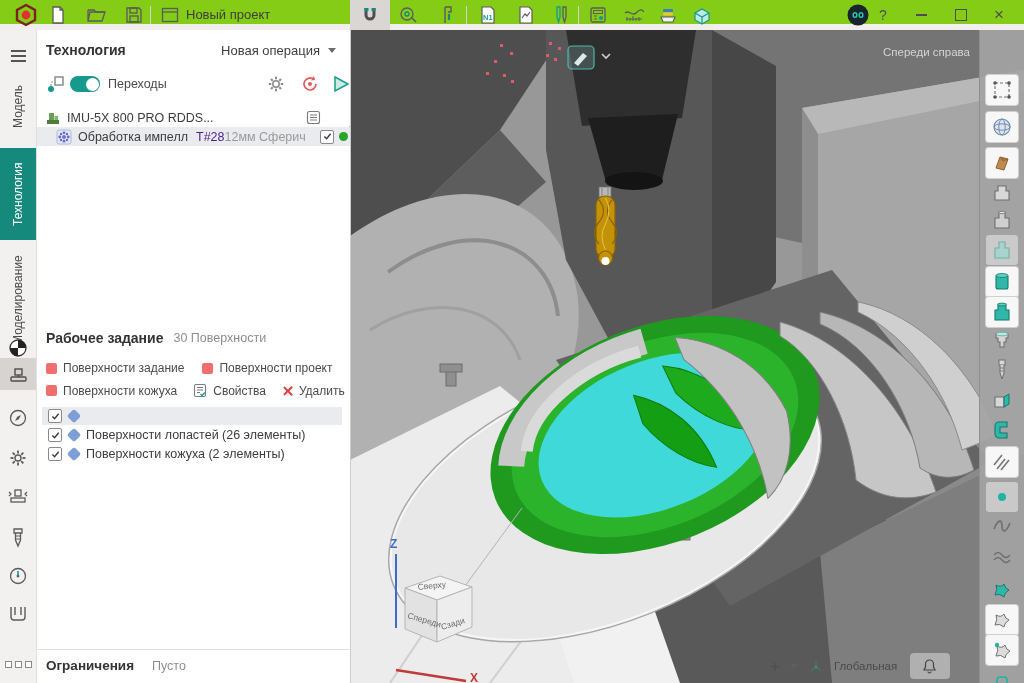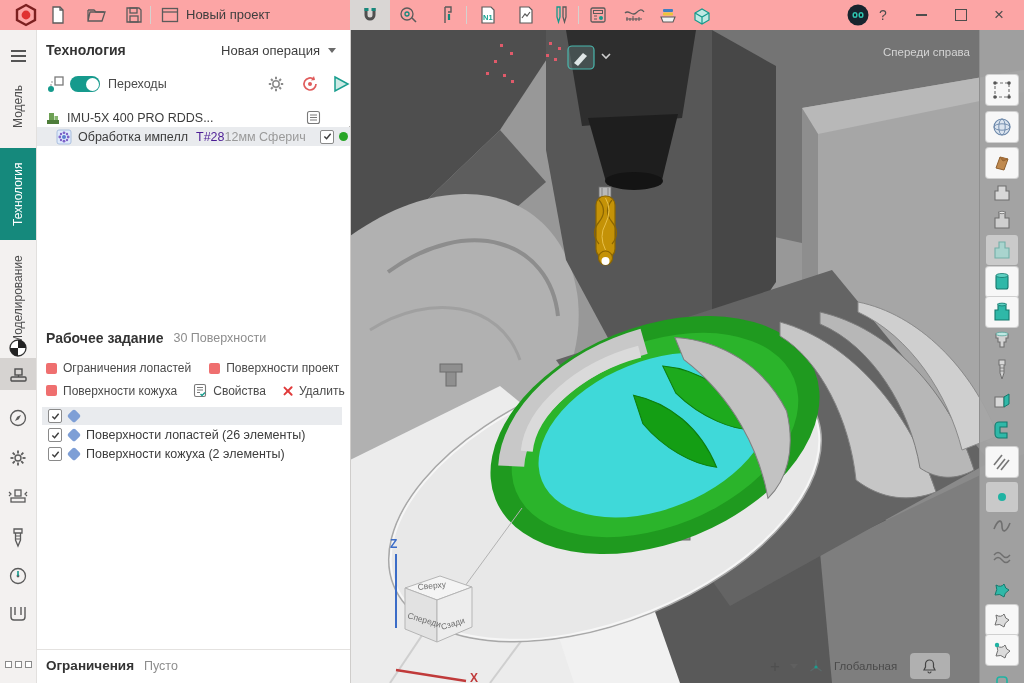--- a/index.html
+++ b/index.html
@@ -1,19 +1,19 @@
 <!DOCTYPE html>
 <html><head>
 <meta charset="utf-8">
 <style>
   html,body{margin:0;padding:0;}
   body{font-family:"Liberation Sans",sans-serif;background:#222;}
   .win{position:relative;width:1024px;height:683px;background:#f1efee;overflow:hidden;font-family:"Liberation Sans",sans-serif;}
   
-  .topbar{position:absolute;left:0;top:0;width:1024px;height:30px;background:#fca5a5;z-index:30;}
+  .topbar{position:absolute;left:0;top:0;width:1024px;height:24px;background:#84cc16;z-index:30;}
   .tb-item{position:absolute;top:3px;width:24px;height:24px;display:flex;align-items:center;justify-content:center;}
   .tb-sep{position:absolute;top:6px;width:1px;height:18px;background:#d4d2d0;}
   .tb-title{position:absolute;left:186px;top:7px;font-size:13px;color:#3e3e3e;}
   .tb-pressed{position:absolute;left:350px;top:0;width:40px;height:30px;background:#d9d6d4;}
   .winctl{position:absolute;top:0;width:34px;height:30px;display:flex;align-items:center;justify-content:center;font-size:14px;color:#4d4d4d;}
   .minbar{width:11px;height:1.5px;background:#4d4d4d;}
   .maxbox{width:10px;height:10px;border:1.3px solid #4d4d4d;}
   
   .rail{position:absolute;left:0;top:30px;width:36px;height:653px;background:#f3f1f0;border-right:1px solid #e2e0de;z-index:25;}
   .vtab{position:absolute;left:0;width:36px;writing-mode:vertical-rl;transform:rotate(180deg);display:flex;align-items:center;justify-content:center;font-size:12px;color:#4c4c4c;}
@@ -327,21 +327,21 @@
     </div>
 
     <div class="treerow" style="top:78px">
       <span style="margin-left:9px;display:flex">
         <svg width="16" height="16" viewBox="0 0 16 16">
             <rect x="2" y="10" width="12" height="4" fill="#4e7d3a"></rect>
             <rect x="4" y="3" width="5" height="7" fill="#6da054"></rect>
             <rect x="9.5" y="6" width="3.5" height="4" fill="#86b56f"></rect>
           </svg>
       </span>
-      <span style="margin-left:6px">IMU-5X 400 PRO RDDS...</span>
+      <span style="margin-left:6px">IMU-5X 800 PRO RDDS...</span>
       <span style="position:absolute;left:270px;display:flex">
         <svg width="15" height="15" viewBox="0 0 15 15">
             <rect x="1.5" y="1.5" width="12" height="12" rx="2" fill="#fff" stroke="#7a7a7a" stroke-width="1.1"></rect>
             <path d="M4 5h7M4 7.5h7M4 10h7" stroke="#7a7a7a" stroke-width="1"></path>
           </svg>
       </span>
     </div>
     <div class="dashline" style="left:313px;top:96px;height:8px"></div>
     <div class="treerow sel" style="top:97px">
       <span style="margin-left:20px;display:flex">
@@ -370,21 +370,21 @@
       </span>
       <span class="gdot" style="position:absolute;left:303px"></span>
     </div>
 
     <div style="position:absolute;left:10px;top:300px;display:flex;align-items:center;gap:10px">
       <span class="sec-title">Рабочее задание</span>
       <span class="sec-sub">30 Поверхности</span>
     </div>
     <div class="tagrow" style="top:331px">
       <span class="redsq"></span>
-      <span>Ограничения лопастей</span>
+      <span>Поверхности задание</span>
       <span class="redsq" style="margin-left:12px"></span>
       <span>Поверхности проект</span>
     </div>
     <div class="tagrow" style="top:353px">
       <span class="redsq"></span>
       <span>Поверхности кожуха</span>
       <span style="margin-left:10px;display:flex">
         <svg width="14" height="15" viewBox="0 0 14 15">
             <rect x="1.5" y="1.5" width="11" height="12" rx="1.5" fill="#fff" stroke="#7a7a7a" stroke-width="1.1"></rect>
             <path d="M4 4.5h6M4 7h6M4 9.5h3" stroke="#7a7a7a" stroke-width="1"></path>
@@ -417,21 +417,21 @@
       <span class="cbx" style="margin-left:6px">
           <svg width="9" height="9" viewBox="0 0 10 10">
             <polyline points="1.5,5 4,7.5 8.5,2" fill="none" stroke="#3c3c3c" stroke-width="1.6"></polyline>
           </svg>
         </span>
       <span class="diamond"></span>
       <span>Поверхности кожуха (2 элементы)</span>
     </div>
 
     <div class="divider" style="top:619px"></div>
-    <div style="position:absolute;left:10px;top:628px;display:flex;align-items:baseline;gap:10px">
+    <div style="position:absolute;left:10px;top:628px;display:flex;align-items:baseline;gap:18px">
       <span style="font-size:13.5px;font-weight:bold;color:#333">Ограничения</span>
       <span class="sec-sub">Пусто</span>
     </div>
   </div>
 
   <div class="viewport">
     <svg class="scene" viewBox="0 0 674 653" preserveAspectRatio="none">
 
       <rect width="674" height="653" fill="#989898"></rect>
 

